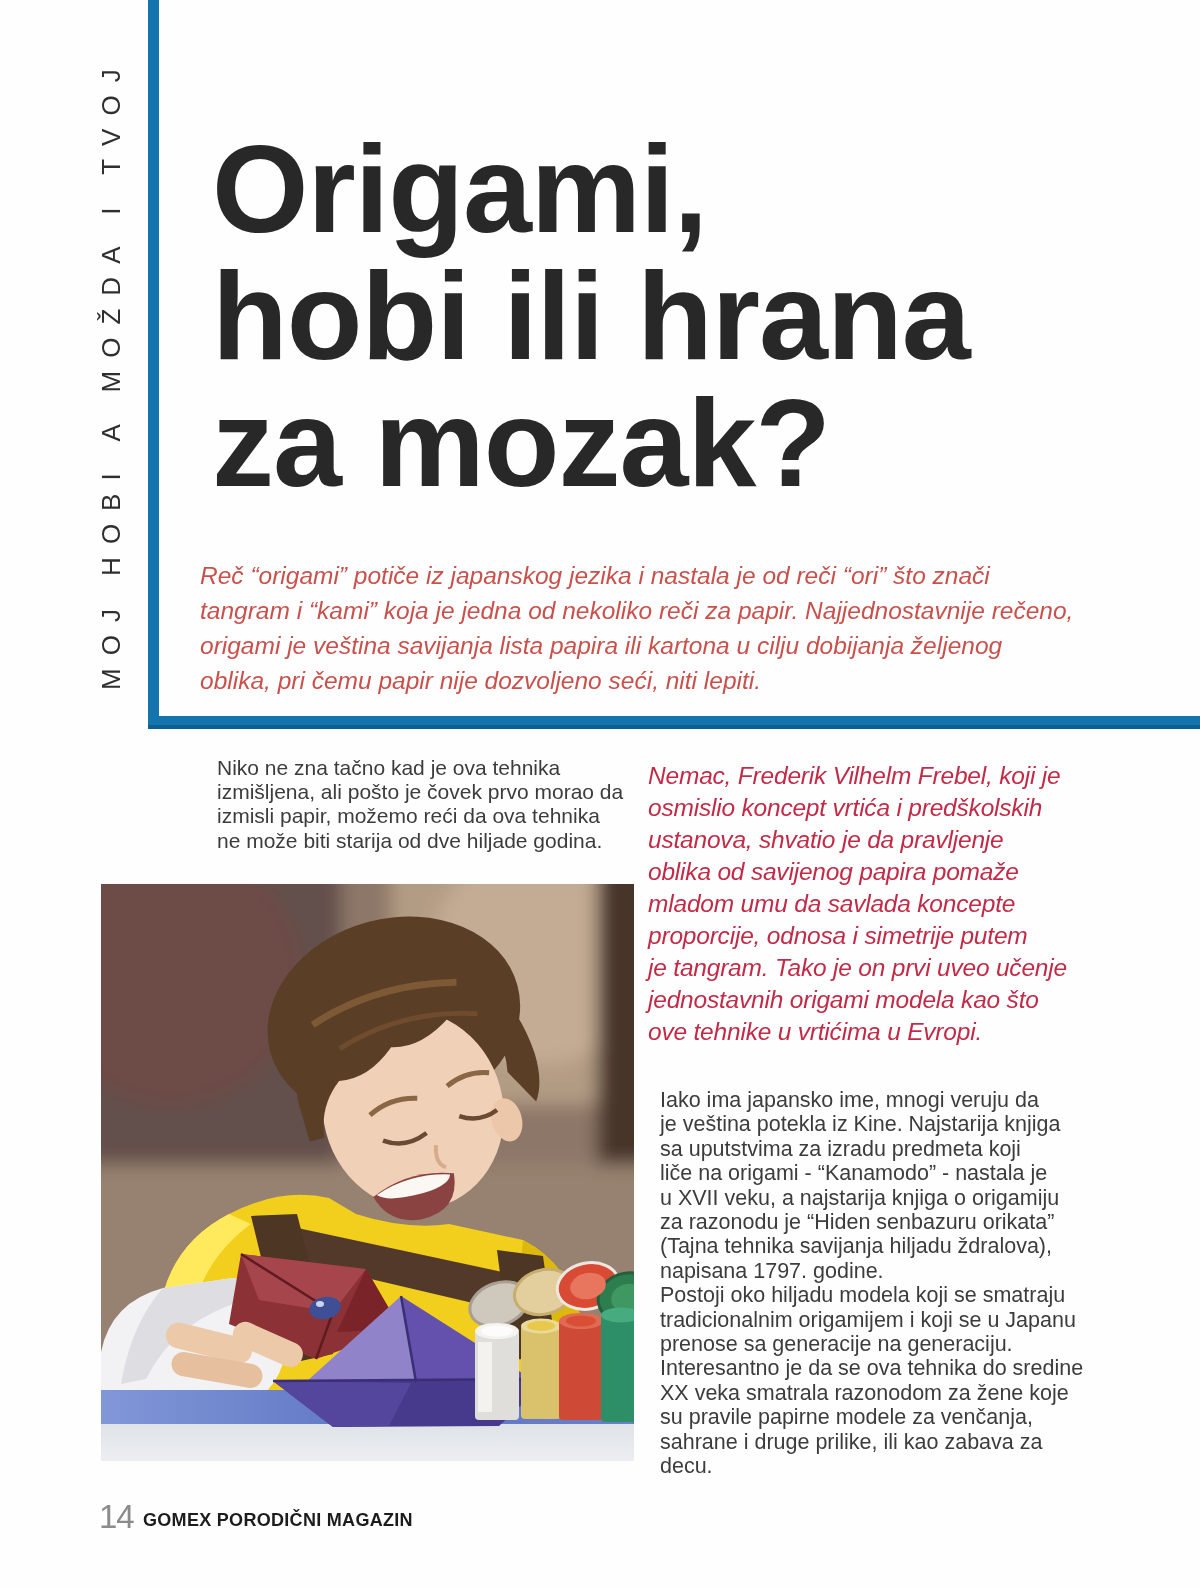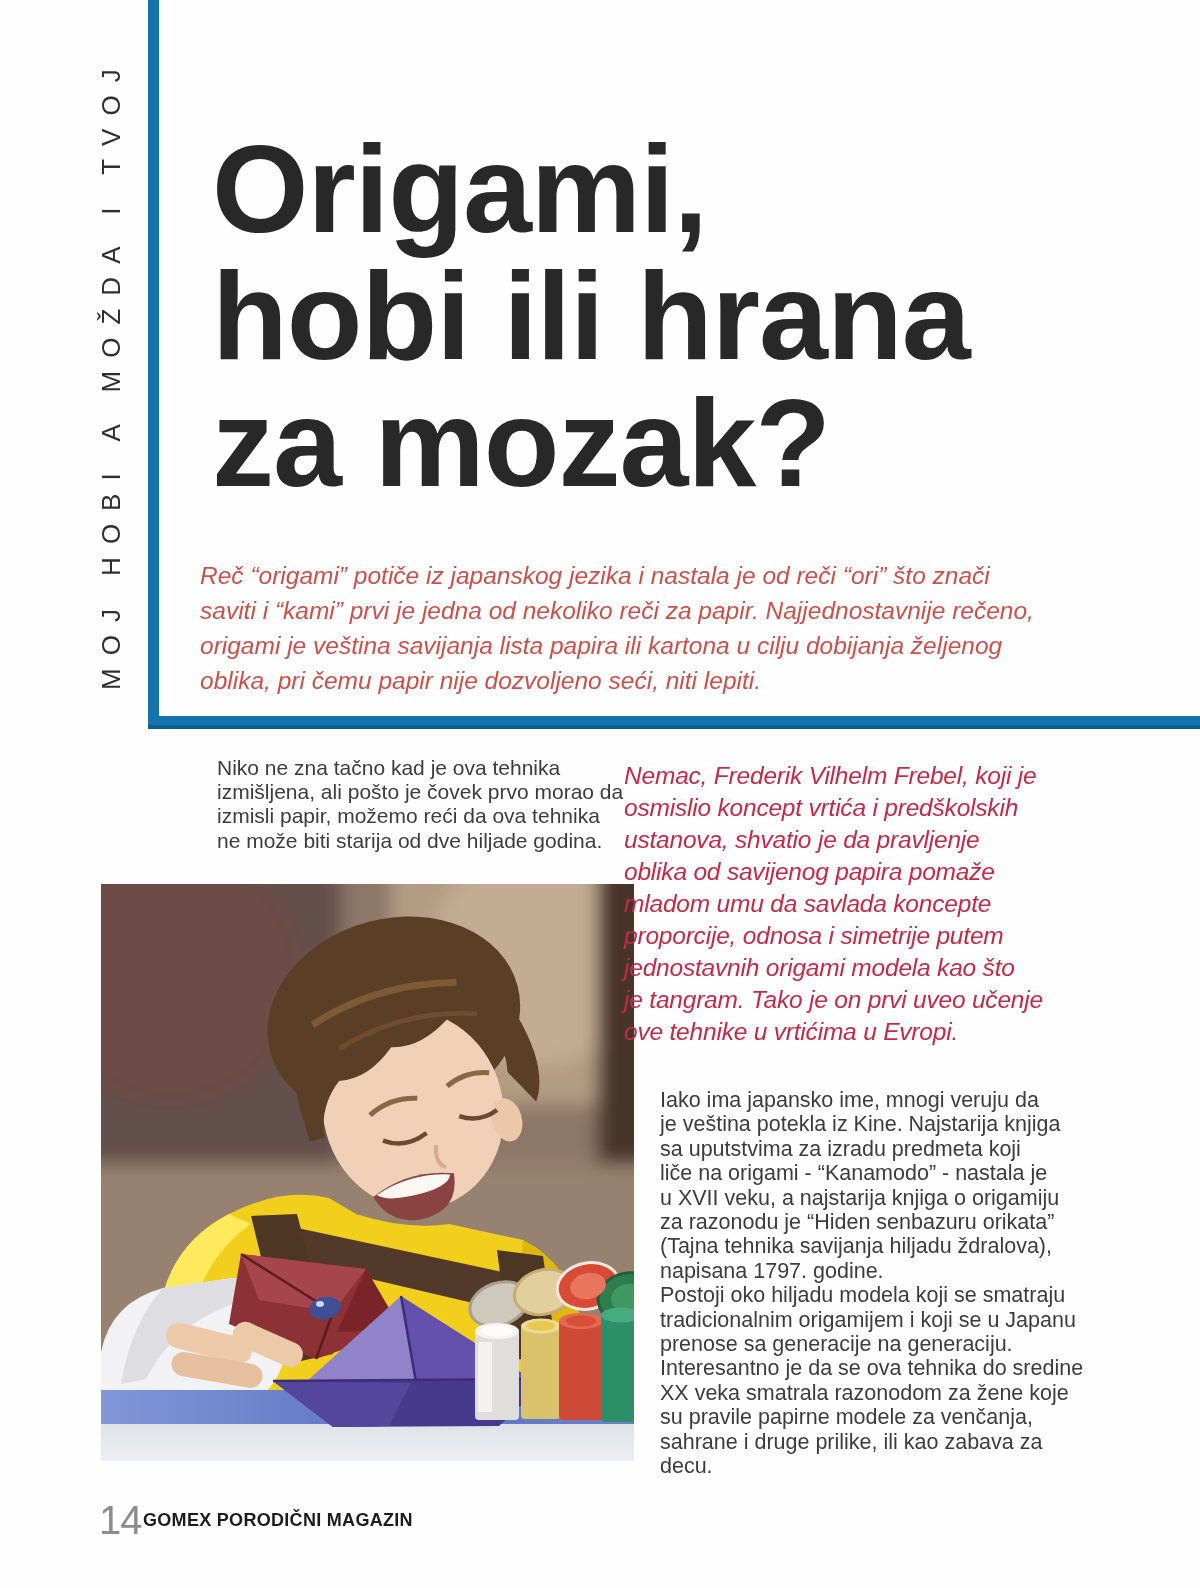--- a/index.html
+++ b/index.html
@@ -46,21 +46,21 @@
 
   
   .left-paragraph{
     position:absolute;left:200px;top:756px;
     font-size:21px;line-height:24.2px;color:var(--color-body-gray,#3c3c3c);
   }
   .left-paragraph div{white-space:nowrap;margin-left:17px;}
 
   
   .highlight-paragraph{
-    position:absolute;left:624px;top:760px;
+    position:absolute;left:648px;top:760px;
     font-size:24.5px;line-height:32px;font-style:italic;font-weight:500;
     color:var(--color-highlight-red,#c22b48);letter-spacing:-0.2px;
   }
   .highlight-paragraph div{white-space:nowrap;}
 
   
   .right-paragraph{
     position:absolute;left:660px;top:1052px;
     font-size:21.5px;line-height:24.4px;color:var(--color-body-gray,#3c3c3c);margin-top:36px;
   }
@@ -69,21 +69,21 @@
   
   .photo{
     position:absolute;left:101px;top:884px;width:533px;height:577px;
     overflow:hidden;background:#8d7767;
   }
   .photo svg{display:block;width:100%;height:100%;}
 
   
   .page-number{
     position:absolute;left:99px;top:1498px;
-    font-size:40px;font-weight:300;color:#8b8b8b;letter-spacing:-1px;
+    font-size:33px;font-weight:300;color:#8b8b8b;letter-spacing:-1px;
   }
   .magazine-name{
     position:absolute;left:143px;top:1510px;
     font-size:18px;font-weight:bold;color:#1c1c1c;letter-spacing:0.3px;
     white-space:nowrap;
   }
 </style>
 </head>
 <body>
 
@@ -95,21 +95,21 @@
   <div class="vertical-label">MOJ HOBI A MOŽDA I TVOJ</div>
 
   <h1 class="article-title" style="margin:14px;">
       <div>Origami,</div>
       <div>hobi ili hrana</div>
       <div>za mozak?</div>
     </h1>
 
   <div class="intro-paragraph">
       <div>Reč “origami” potiče iz japanskog jezika i nastala je od reči “ori” što znači</div>
-      <div>saviti i “kami” prvi je jedna od nekoliko reči za papir. Najjednostavnije rečeno,</div>
+      <div>tangram i “kami” koja je jedna od nekoliko reči za papir. Najjednostavnije rečeno,</div>
       <div>origami je veština savijanja lista papira ili kartona u cilju dobijanja željenog</div>
       <div>oblika, pri čemu papir nije dozvoljeno seći, niti lepiti.</div>
     </div>
 
   <div class="left-paragraph">
       <div>Niko ne zna tačno kad je ova tehnika</div>
       <div>izmišljena, ali pošto je čovek prvo morao da</div>
       <div>izmisli papir, možemo reći da ova tehnika</div>
       <div>ne može biti starija od dve hiljade godina.</div>
     </div>
@@ -224,22 +224,22 @@
     </svg>
   </figure>
 
   <div class="highlight-paragraph">
       <div>Nemac, Frederik Vilhelm Frebel, koji je</div>
       <div>osmislio koncept vrtića i predškolskih</div>
       <div>ustanova, shvatio je da pravljenje</div>
       <div>oblika od savijenog papira pomaže</div>
       <div>mladom umu da savlada koncepte</div>
       <div>proporcije, odnosa i simetrije putem</div>
+      <div>je tangram. Tako je on prvi uveo učenje</div>
       <div>jednostavnih origami modela kao što</div>
-      <div>je tangram. Tako je on prvi uveo učenje</div>
       <div>ove tehnike u vrtićima u Evropi.</div>
     </div>
 
   <div class="right-paragraph">
       <div>Iako ima japansko ime, mnogi veruju da</div>
       <div>je veština potekla iz Kine. Najstarija knjiga</div>
       <div>sa uputstvima za izradu predmeta koji</div>
       <div>liče na origami - “Kanamodo” - nastala je</div>
       <div>u XVII veku, a najstarija knjiga o origamiju</div>
       <div>za razonodu je “Hiden senbazuru orikata”</div>

